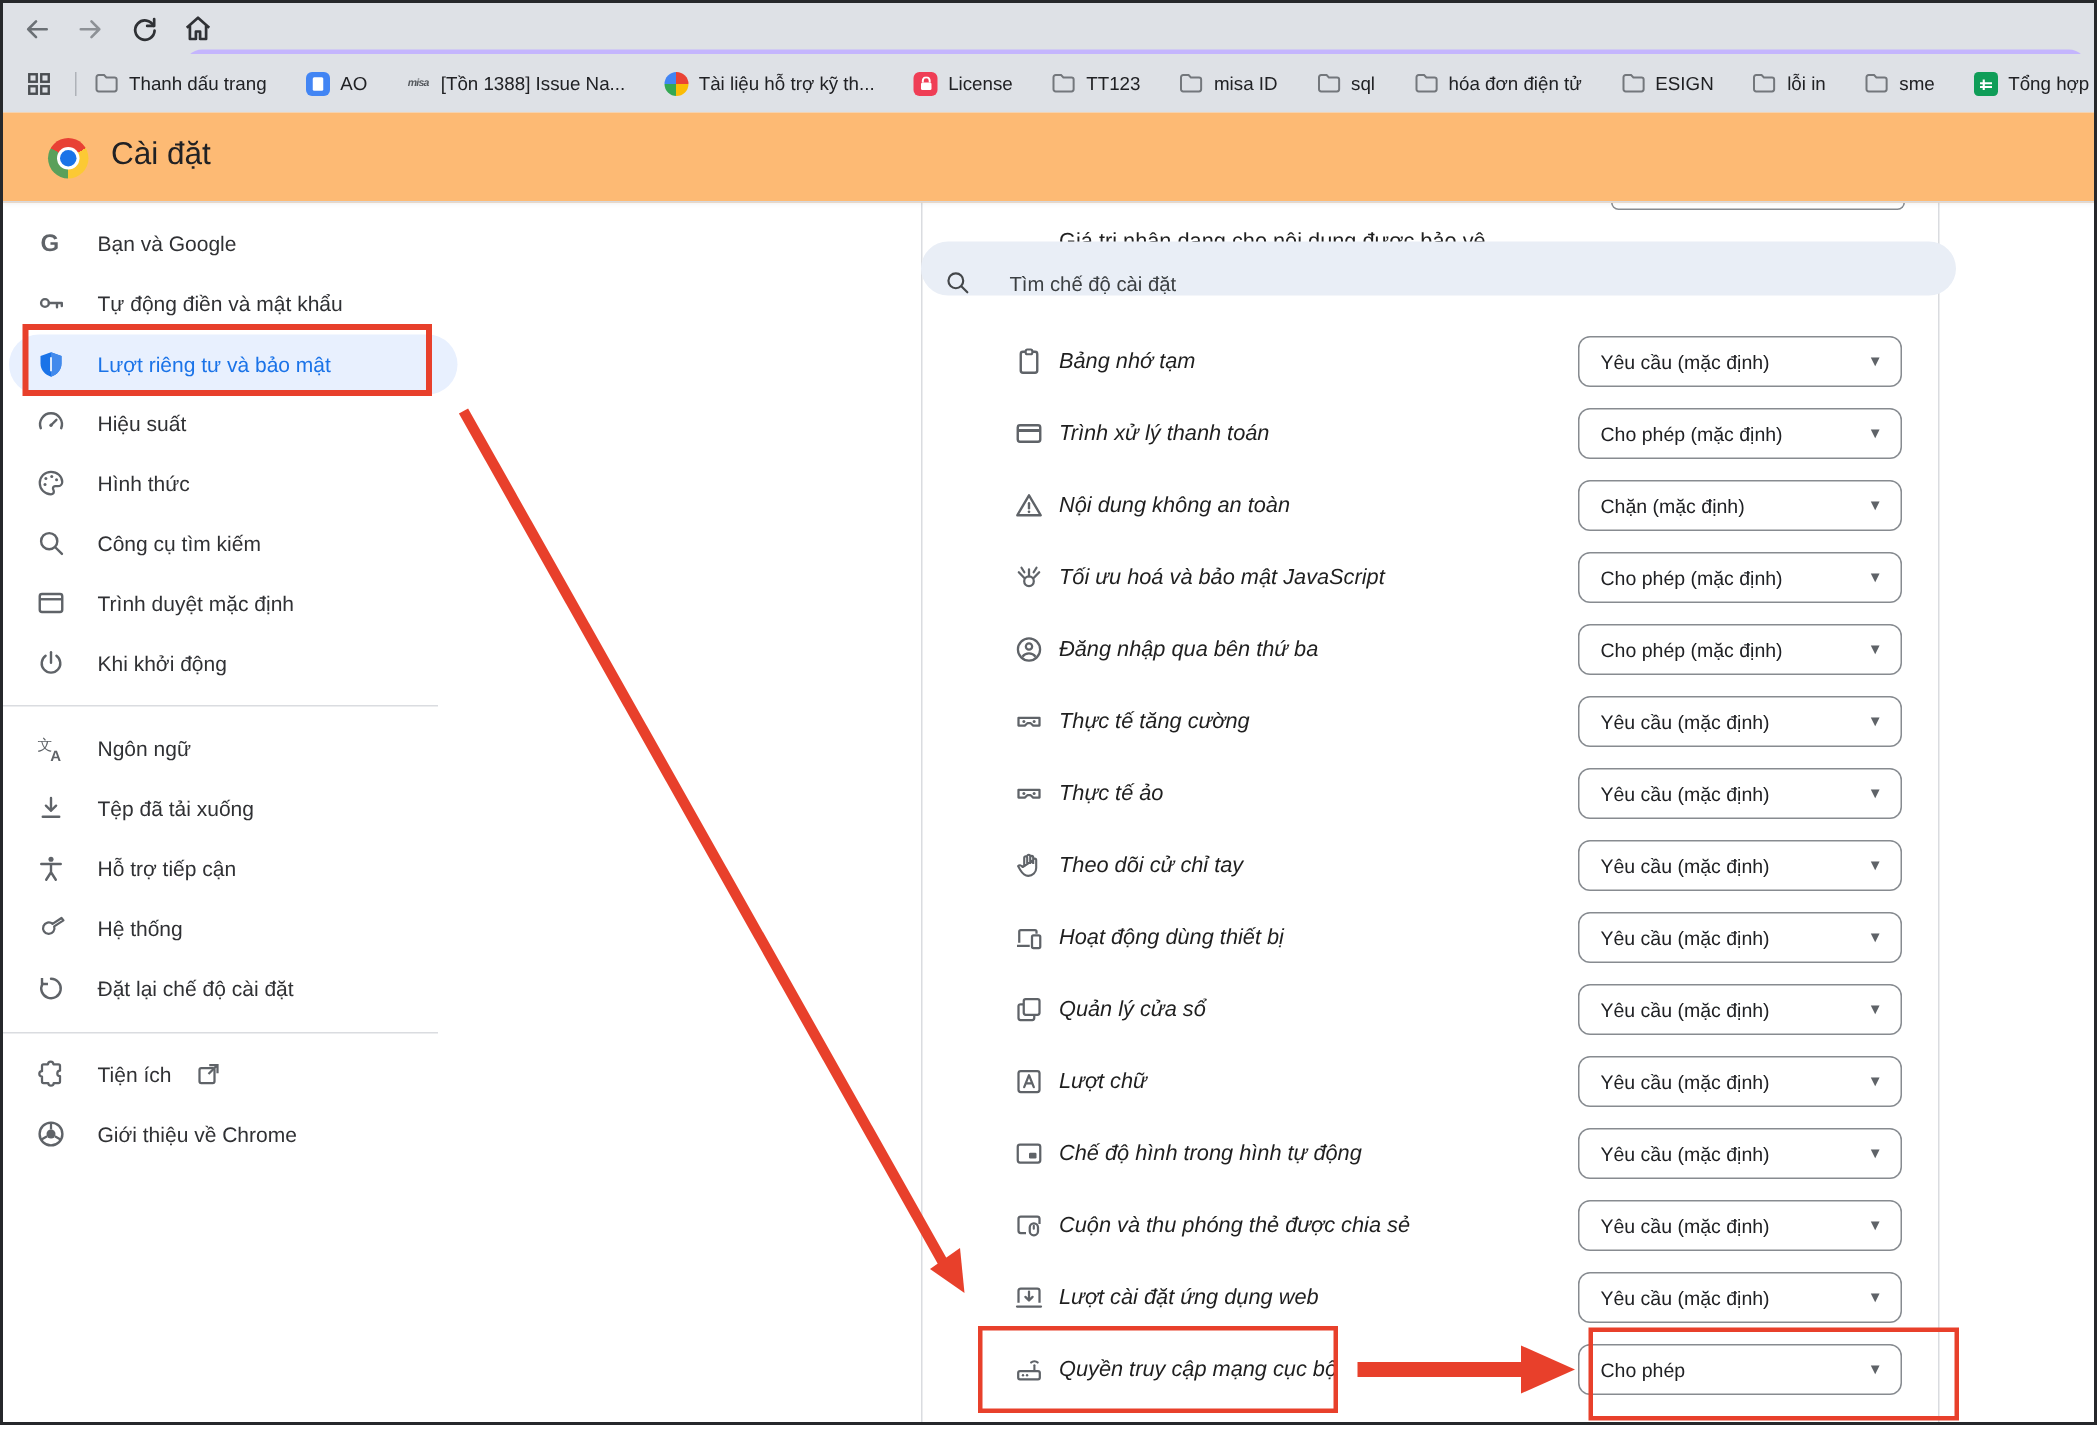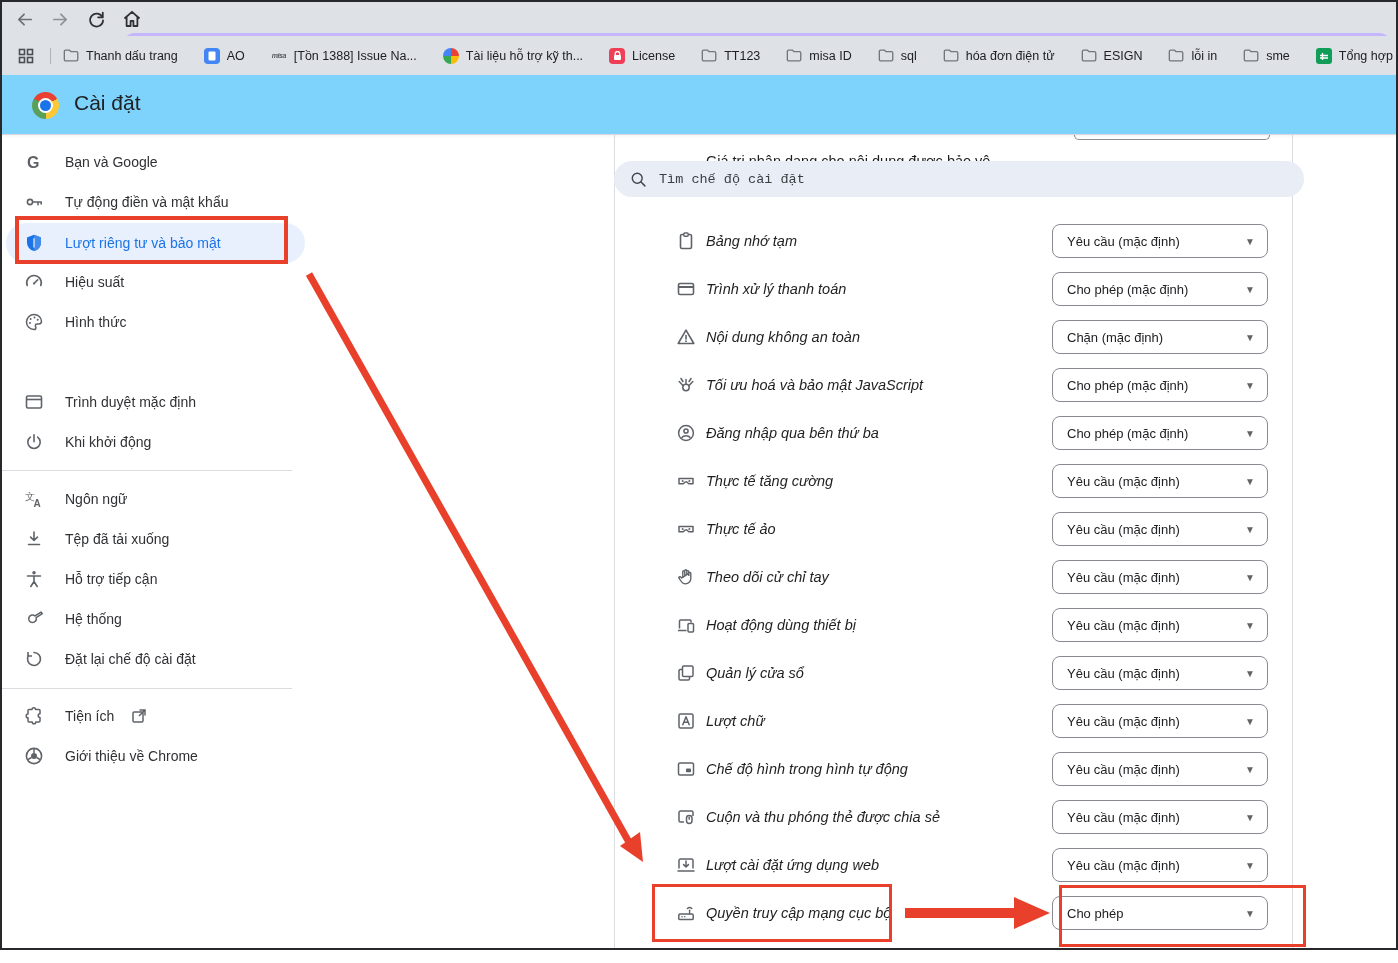--- a/index.html
+++ b/index.html
@@ -21,26 +21,26 @@
   .bm { display:flex; align-items:center; gap:7px; margin-right:26px; flex:0 0 auto; }
   .bm-label { font-size:12.5px; color:#202124; white-space:nowrap; }
   .fav { width:16px; height:16px; flex:0 0 auto; display:flex; align-items:center; justify-content:center; }
   .fav-ao { background:#4285f4; border-radius:4px; }
   .fav-license { background:#ef3e56; border-radius:4px; }
   .fav-sheets { background:#0f9d58; border-radius:3px; }
   .fav-circle { border-radius:50%; background:conic-gradient(#ea4335 0 90deg,#fbbc05 0 180deg,#34a853 0 270deg,#4285f4 0 360deg); }
   .fav-misa { font-size:7px; font-weight:bold; font-style:italic; color:#55595e; letter-spacing:-.5px; }
 
   
-  .sheader { position:absolute; left:0; top:73px; width:100%; height:60px; background:#7dd3fc; border-bottom:1px solid #d8dade; box-shadow:0 1px 3px rgba(0,0,0,.06); z-index:5; }
+  .sheader { position:absolute; left:0; top:73px; width:100%; height:60px; background:#fdba74; border-bottom:1px solid #d8dade; box-shadow:0 1px 3px rgba(0,0,0,.06); z-index:5; }
   .chrome-logo { position:absolute; left:30px; top:17px; width:27px; height:27px; border-radius:50%; background:conic-gradient(from -60deg,#e84134 0 120deg,#fcc934 0 240deg,#5aa05a 0 360deg); }
   .chrome-logo::before { content:""; position:absolute; left:6px; top:6px; width:15px; height:15px; border-radius:50%; background:#fff; }
   .chrome-logo::after { content:""; position:absolute; left:8px; top:8px; width:11px; height:11px; border-radius:50%; background:#1a73e8; }
   .stitle { position:absolute; left:72px; top:16px; font-size:21px; color:#202124; }
-  .ssearch { position:absolute; left:612px; top:86px; width:690px; height:36px; border-radius:18px; background:#e9eef6; border:none; outline:none; display:flex; align-items:center; padding-left:16px; gap:12px;font-family:Liberation Mono, monospace; }
+  .ssearch { position:absolute; left:612px; top:86px; width:690px; height:36px; border-radius:18px; background:#e9eef6; border:none; outline:none; display:flex; align-items:flex-end; padding-left:16px; gap:26px; }
   .ssearch input { border:none; outline:none; background:transparent; font-size:13.5px; color:#3c4043; width:600px; font-family:inherit; }
   .ssearch input::placeholder { color:#3c4043; opacity:1; }
 
   
   .sidebar { position:absolute; left:0; top:133px; width:306px; bottom:0; background:#fff; }
   .sitem { position:absolute; left:0; width:303px; height:40px; display:flex; align-items:center; gap:21px; padding-left:22px; border-radius:0 20px 20px 0; cursor:pointer; }
   .sitem .slabel { font-size:14px; font-weight:500; color:#303134; white-space:nowrap; }
   .sitem.selected { left:4px; width:299px; padding-left:18px; background:#e8f0fe; border-radius:20px; }
   .sitem.selected .slabel { color:#1a73e8; }
   .sdivider { position:absolute; left:0; width:290px; height:1px; background:#dadce0; }
@@ -278,20 +278,29 @@
           <svg class="ic" width="20" height="20" viewBox="0 0 20 20">
             <path d="M10 2.5a7.5 7.5 0 1 0 0 15c1.2 0 1.9-.8 1.9-1.8 0-.9-.6-1.3-.6-2 0-.9.7-1.6 1.7-1.6h1.6c1.6 0 2.9-1.2 2.9-2.8C17.5 5.5 14.1 2.5 10 2.5z" fill="none" stroke="#5f6368" stroke-width="1.5"></path>
             <circle cx="6.6" cy="7" r="1" fill="#5f6368"></circle>
             <circle cx="10.5" cy="5.6" r="1" fill="#5f6368"></circle>
             <circle cx="13.7" cy="7.8" r="1" fill="#5f6368"></circle>
             <circle cx="6" cy="11" r="1" fill="#5f6368"></circle>
           </svg>
         </span>
       <span class="slabel">Hình thức</span>
     </div>
+    <div class="sitem" style="top:207px">
+      <span class="sicon">
+          <svg class="ic" width="20" height="20" viewBox="0 0 20 20">
+            <circle cx="8.8" cy="8.8" r="5.4" fill="none" stroke="#5f6368" stroke-width="1.6"></circle>
+            <path d="M13 13l4.3 4.3" stroke="#5f6368" stroke-width="1.6" stroke-linecap="round"></path>
+          </svg>
+        </span>
+      <span class="slabel">Công cụ tìm kiếm</span>
+    </div>
     <div class="sitem" style="top:247px">
       <span class="sicon">
           <svg class="ic" width="20" height="20" viewBox="0 0 20 20">
             <rect x="2.5" y="4" width="15" height="12" rx="1.5" fill="none" stroke="#5f6368" stroke-width="1.6"></rect>
             <path d="M2.5 7.5h15" stroke="#5f6368" stroke-width="1.6"></path>
           </svg>
         </span>
       <span class="slabel">Trình duyệt mặc định</span>
     </div>
     <div class="sitem" style="top:287px">

